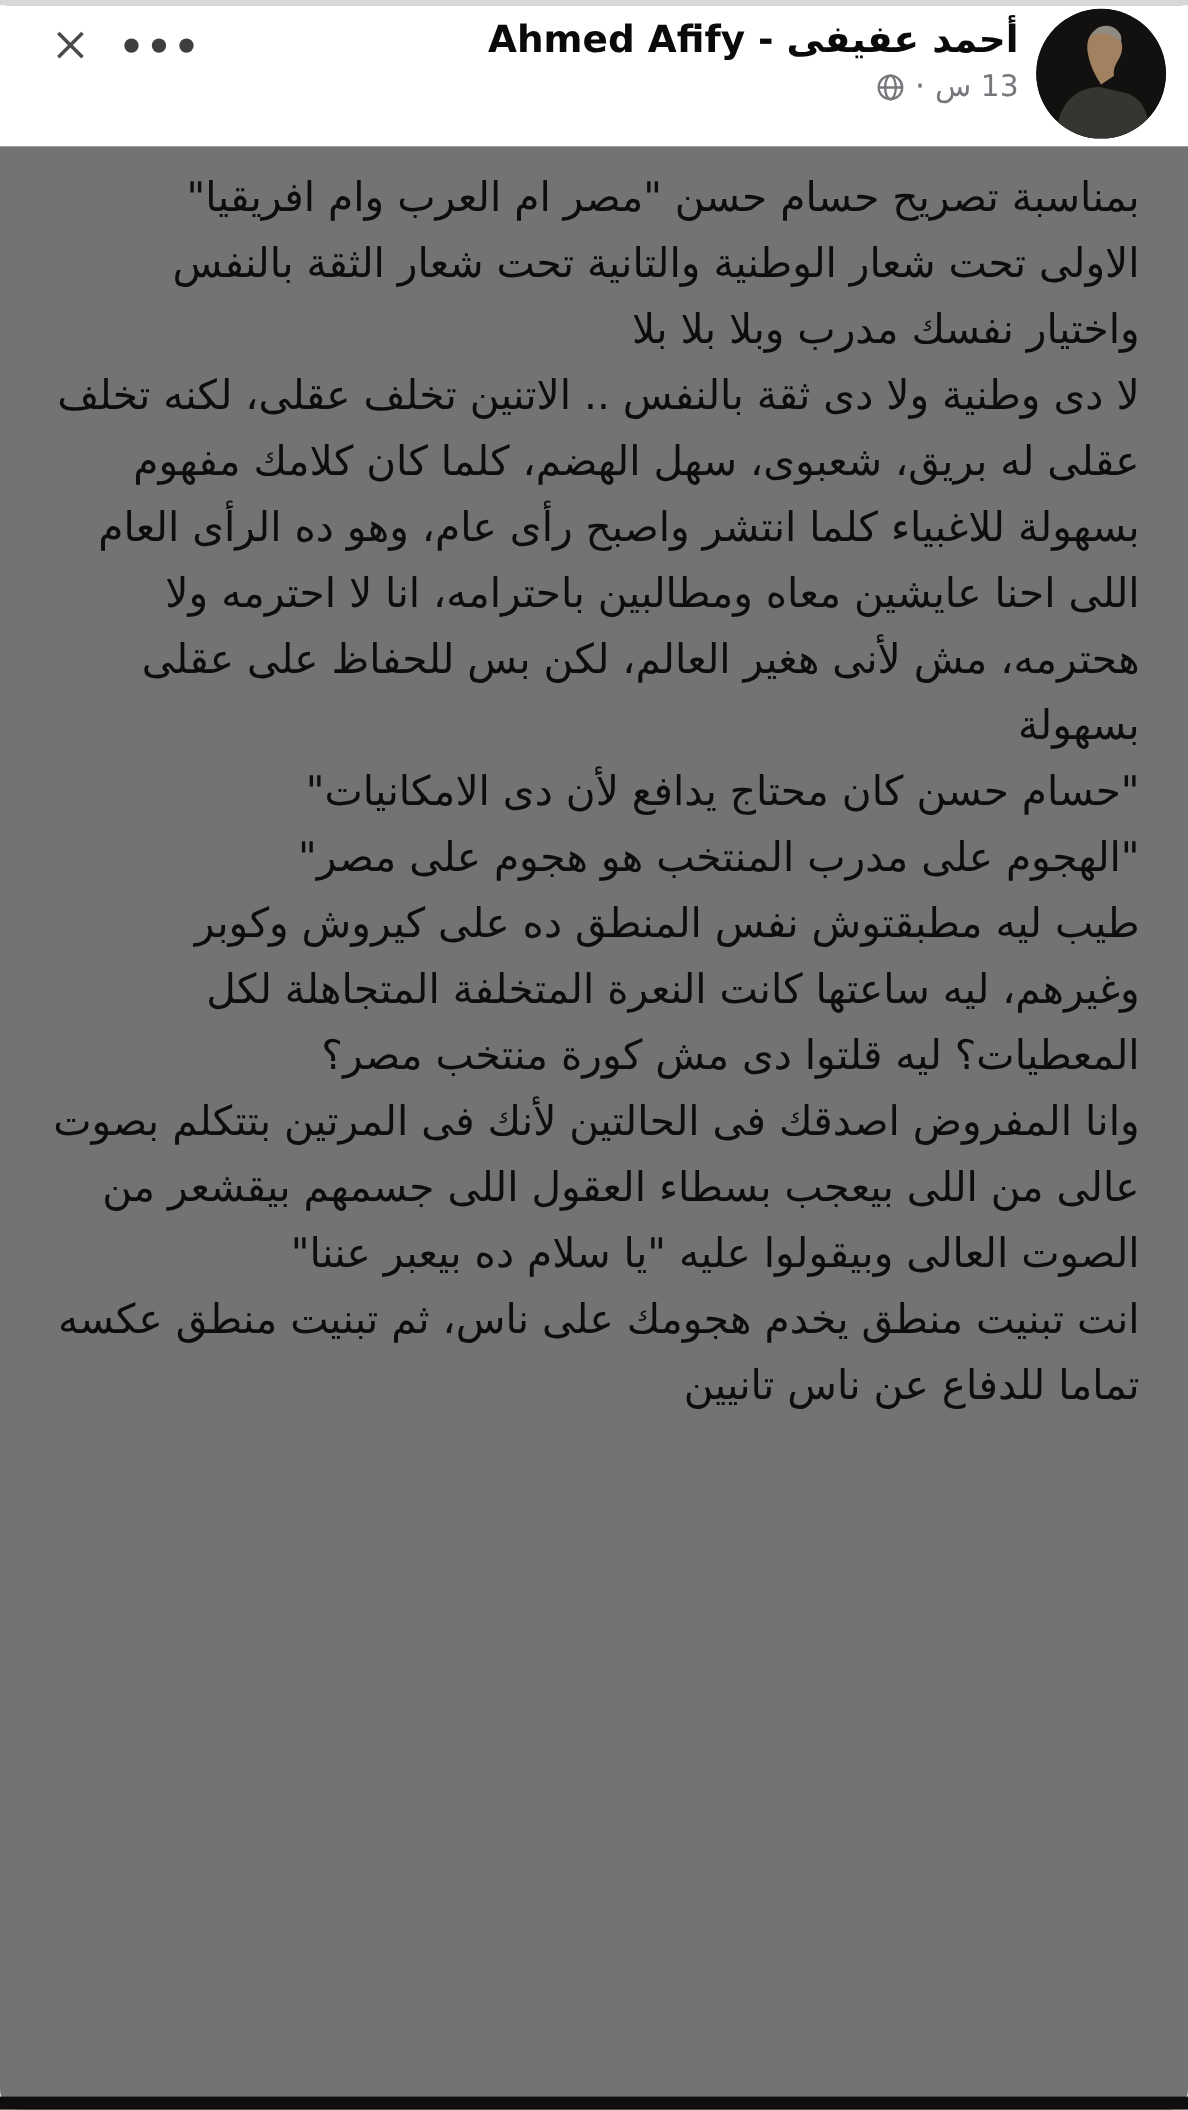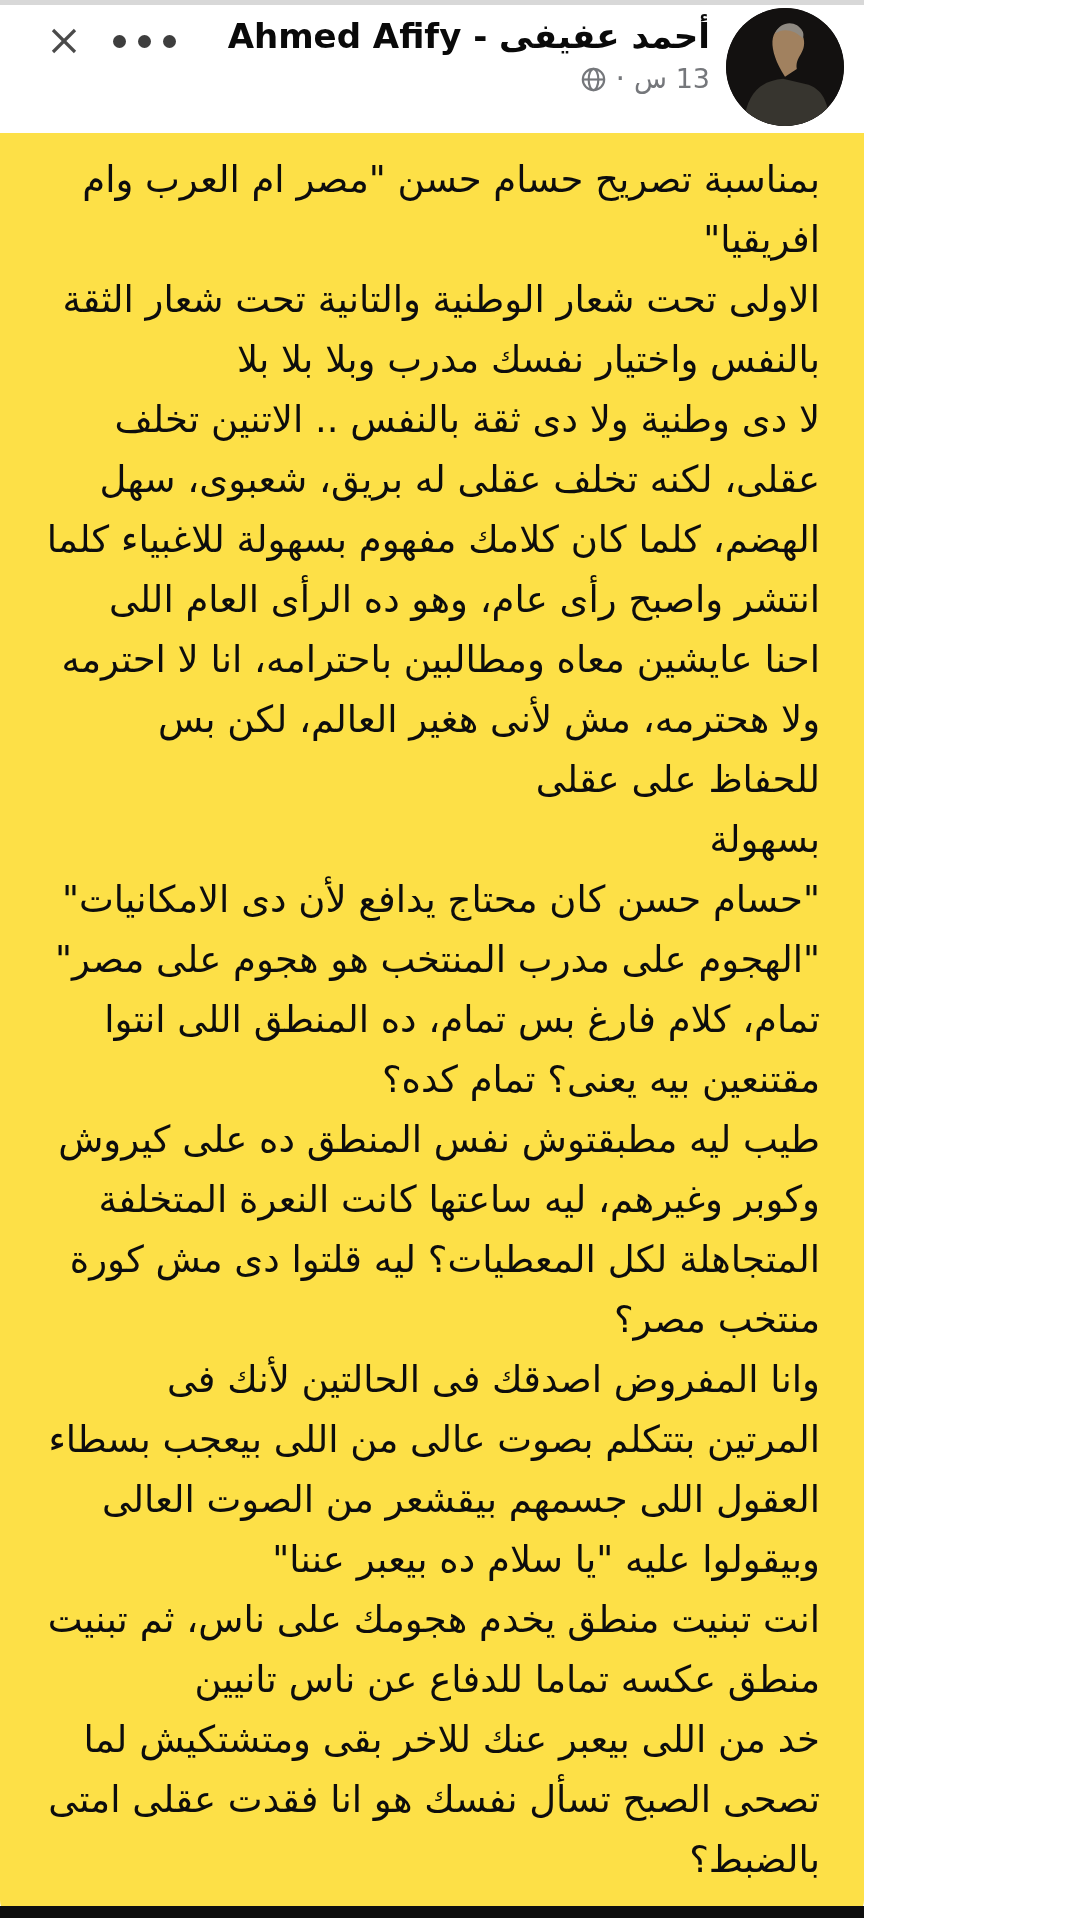--- a/index.html
+++ b/index.html
@@ -6,23 +6,23 @@
     margin: 0;
     padding: 0;
     width: 1080px;
     height: 1918px;
     background: #ffffff;
     overflow: hidden;
     font-family: "DejaVu Sans", sans-serif;
   }
   .frame {
     position: relative;
-    width: 864px;
+    width: 1080px;
     height: 1918px;
-    background: #fde047;
+    background: #737373;
     border-radius: 18px;
   }
   .top-strip {
     position: absolute;
     top: 0; left: 0; right: 0;
     height: 5px;
     background: #d8d8d8;
   }
   .header {
     position: absolute;
@@ -173,22 +173,20 @@
 
   </div>
 
   <div class="post-content">
       <div class="post-paragraph">بمناسبة تصريح حسام حسن "مصر ام العرب وام افريقيا"</div>
       <div class="post-paragraph">الاولى تحت شعار الوطنية والتانية تحت شعار الثقة بالنفس واختيار نفسك مدرب وبلا بلا بلا</div>
       <div class="post-paragraph">لا دى وطنية ولا دى ثقة بالنفس .. الاتنين تخلف عقلى، لكنه تخلف عقلى له بريق، شعبوى، سهل الهضم، كلما كان كلامك مفهوم بسهولة للاغبياء كلما انتشر واصبح رأى عام، وهو ده الرأى العام اللى احنا عايشين معاه ومطالبين باحترامه، انا لا احترمه ولا هحترمه، مش لأنى هغير العالم، لكن بس للحفاظ على عقلى</div>
       <div class="post-paragraph">بسهولة</div>
       <div class="post-paragraph">"حسام حسن كان محتاج يدافع لأن دى الامكانيات"</div>
       <div class="post-paragraph">"الهجوم على مدرب المنتخب هو هجوم على مصر"</div>
-      <div class="post-paragraph">تمام، كلام فارغ بس تمام، ده المنطق اللى انتوا مقتنعين بيه يعنى؟ تمام كده؟</div>
       <div class="post-paragraph">طيب ليه مطبقتوش نفس المنطق ده على كيروش وكوبر وغيرهم، ليه ساعتها كانت النعرة المتخلفة المتجاهلة لكل المعطيات؟ ليه قلتوا دى مش كورة منتخب مصر؟</div>
       <div class="post-paragraph">وانا المفروض اصدقك فى الحالتين لأنك فى المرتين بتتكلم بصوت عالى من اللى بيعجب بسطاء العقول اللى جسمهم بيقشعر من الصوت العالى وبيقولوا عليه "يا سلام ده بيعبر عننا"</div>
       <div class="post-paragraph">انت تبنيت منطق يخدم هجومك على ناس، ثم تبنيت منطق عكسه تماما للدفاع عن ناس تانيين</div>
-      <div class="post-paragraph">خد من اللى بيعبر عنك للاخر بقى ومتشتكيش لما تصحى الصبح تسأل نفسك هو انا فقدت عقلى امتى بالضبط؟</div>
     </div>
 
   <div class="bottom-bar"></div>
 
 </div>
 
 </body></html>

